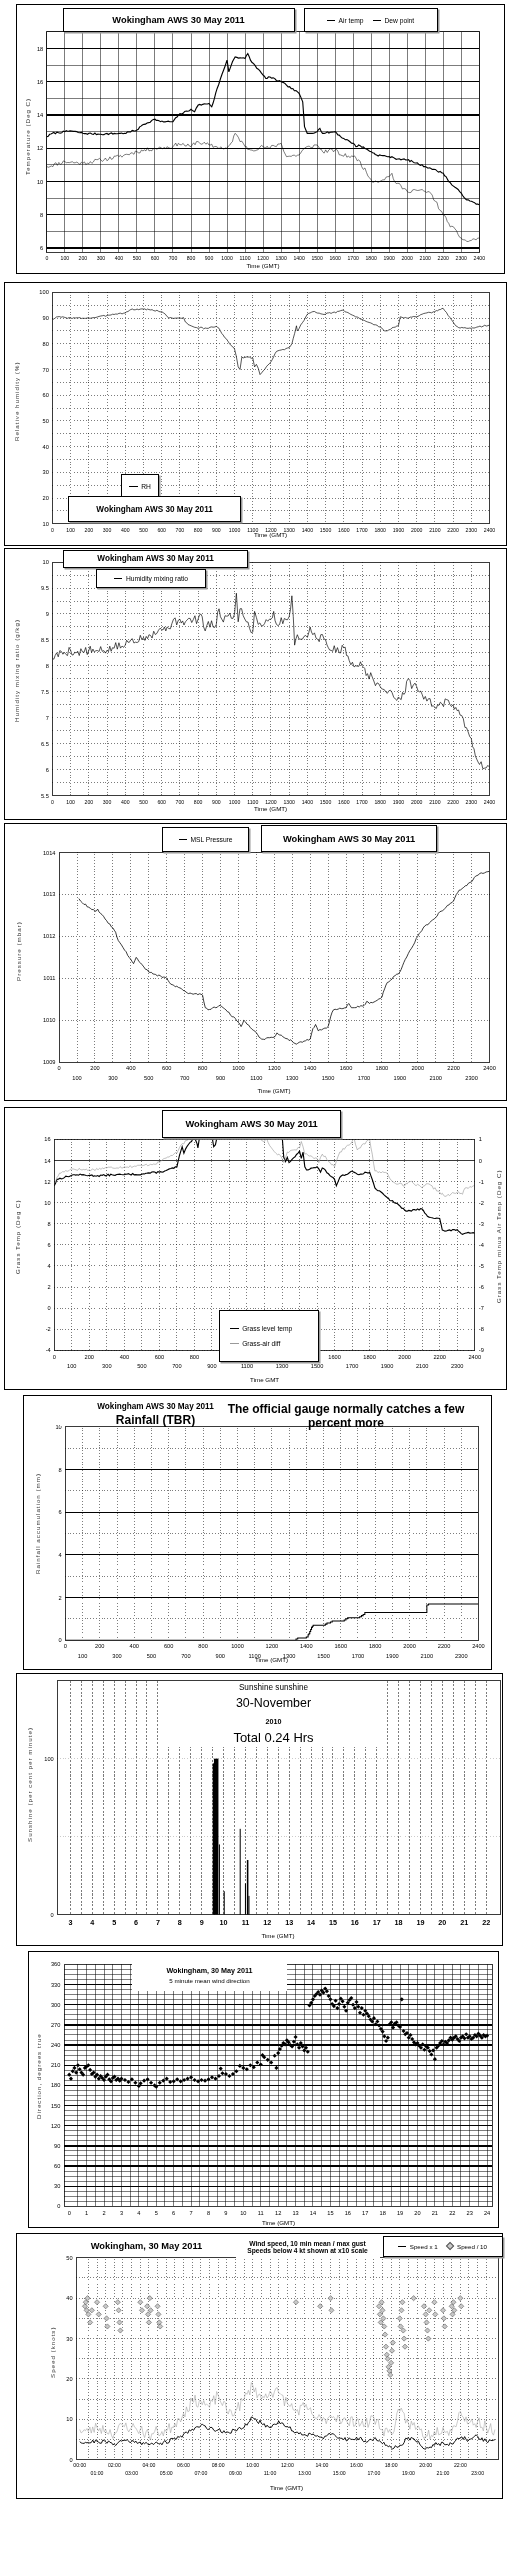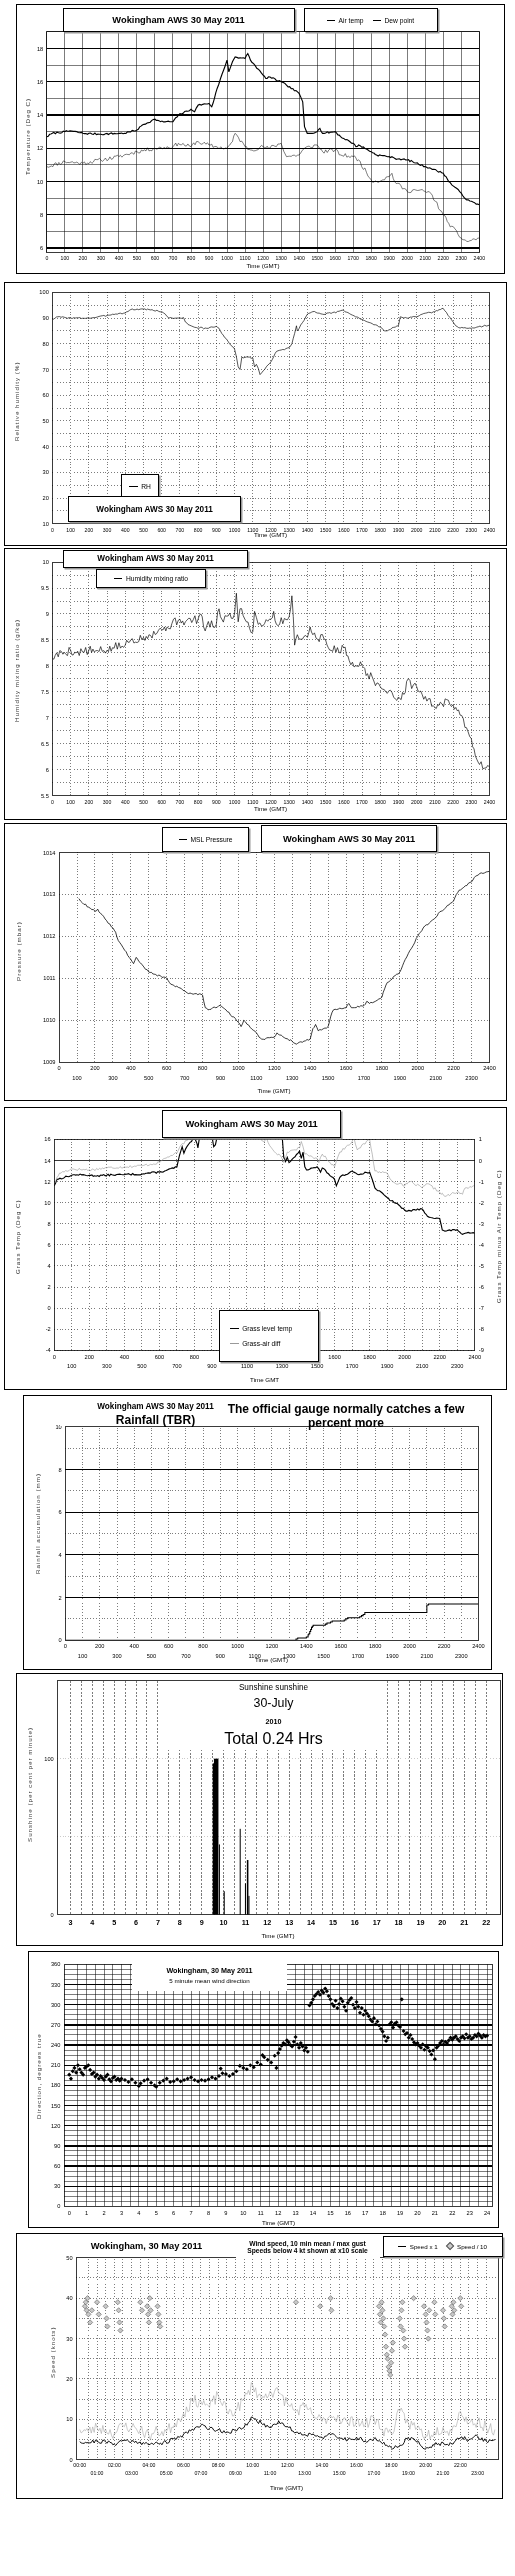--- a/index.html
+++ b/index.html
@@ -675,23 +675,23 @@
       <text x="740.5185185185185" y="487" text-anchor="middle" font-size="14" font-weight="bold" fill="#000">18</text>
       <text x="782.9876543209878" y="487" text-anchor="middle" font-size="14" font-weight="bold" fill="#000">19</text>
       <text x="825.4567901234569" y="487" text-anchor="middle" font-size="14" font-weight="bold" fill="#000">20</text>
       <text x="867.925925925926" y="487" text-anchor="middle" font-size="14" font-weight="bold" fill="#000">21</text>
       <text x="910.3950617283951" y="487" text-anchor="middle" font-size="14" font-weight="bold" fill="#000">22</text>
       <text x="71" y="471" text-anchor="end" font-size="11" fill="#000">0</text>
       <text x="71" y="168.33333333333337" text-anchor="end" font-size="11" fill="#000">100</text>
     </svg>
   <div class="plain" style="left:149px;top:7.2px;width:216px;padding:2.1px 0">
     <div style="font-size:8.2px">Sunshine sunshine</div>
-    <div style="font-size:12.4px;margin-top:4.1px">30-July</div>
+    <div style="font-size:12.4px;margin-top:4.1px">30-November</div>
     <div style="font-size:7.2px;font-weight:bold;margin-top:6.2px">2010</div>
-    <div style="font-size:16px;margin-top:4.1px">Total 0.24 Hrs</div>
+    <div style="font-size:13px;margin-top:4.1px">Total 0.24 Hrs</div>
   </div>
   <div class="vlab" style="left:9.3px;top:168px">Sunshine (per cent per minute)</div>
   <div class="xlab" style="left:40px;top:258px;width:443px">Time (GMT)</div>
 </section>
 
 <section class="panel" id="p8" style="left:28px;top:1951px;width:471px;height:277px">
   <svg id="svg-c8" class="plot" viewBox="0 0 911 534" width="469" height="275">
       <line x1="95.0569105691057" y1="24" x2="95.0569105691057" y2="494" stroke="#000" stroke-width="1" stroke-dasharray="" shape-rendering="crispEdges"></line>
       <line x1="111.96747967479675" y1="24" x2="111.96747967479675" y2="494" stroke="#000" stroke-width="1" stroke-dasharray="" shape-rendering="crispEdges"></line>
       <line x1="128.8780487804878" y1="24" x2="128.8780487804878" y2="494" stroke="#000" stroke-width="1" stroke-dasharray="" shape-rendering="crispEdges"></line>

